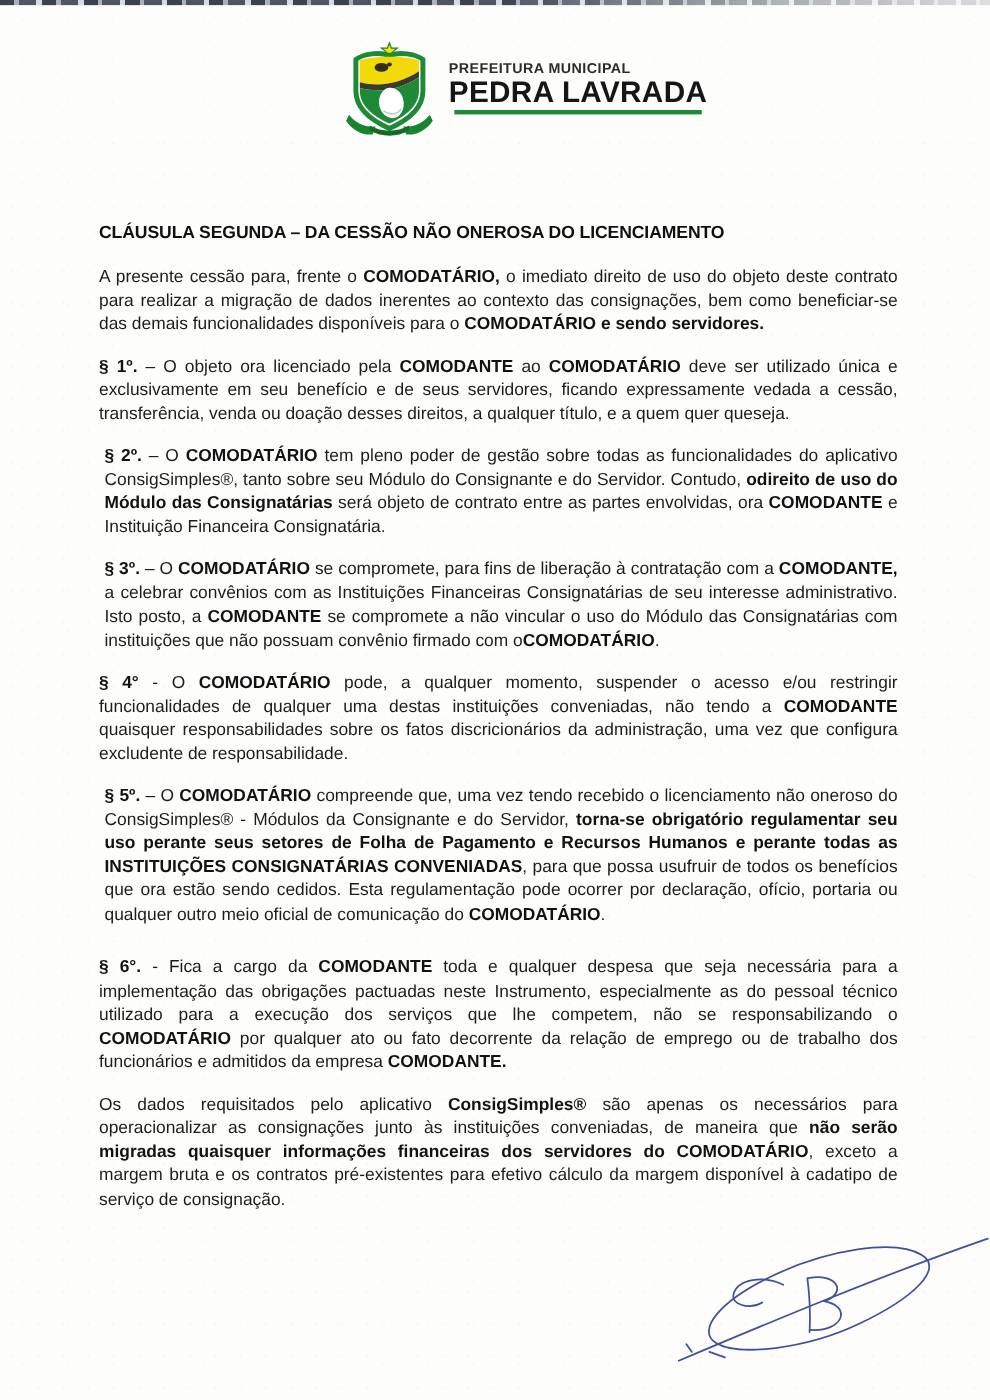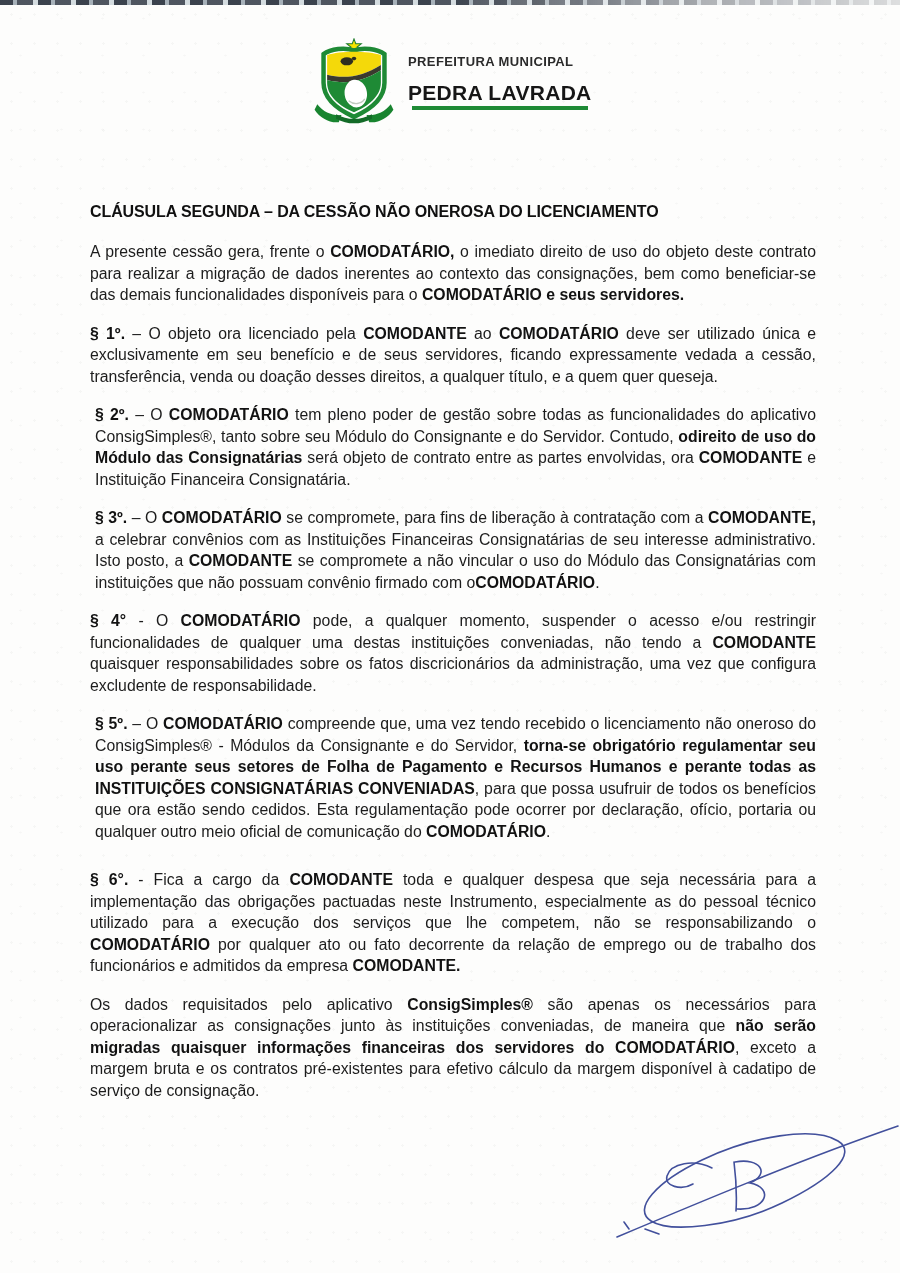--- a/index.html
+++ b/index.html
@@ -26,21 +26,21 @@
       rgba(150,170,182,0.40) 33px 38px);
     -webkit-mask-image:linear-gradient(to right, #000 0%, #000 50%, rgba(0,0,0,.45) 78%, rgba(0,0,0,.18) 100%);
             mask-image:linear-gradient(to right, #000 0%, #000 50%, rgba(0,0,0,.45) 78%, rgba(0,0,0,.18) 100%);
   }
 
   
   .logo{position:absolute;top:38px;left:306px;display:flex;align-items:flex-start;}
   .crest{width:96px;height:86px;flex:0 0 auto;}
   .logo-text{margin-left:6px;padding-top:16px;}
   .org-small{font-size:13px;font-weight:bold;color:#2b2b2b;letter-spacing:.4px;}
-  .org-big{font-size:21px;font-weight:bold;color:#161616;letter-spacing:.3px;line-height:1.05;margin-top:13px;}
+  .org-big{font-size:27px;font-weight:bold;color:#161616;letter-spacing:.3px;line-height:1.05;margin-top:1px;}
   .org-underline{height:3.5px;background:#1e8a35;margin-top:2px;width:96%;margin-left:2%;}
 
   
   .doc{position:absolute;left:90px;top:203px;width:726px;}
   .doc h2{
     font-size:16px;font-weight:bold;color:#101010;
     margin:0 0 20px 0;letter-spacing:-.1px;
   }
   .doc h2.second{margin-top:44px;}
   .para{
@@ -83,21 +83,21 @@
     <div class="logo-text">
       <div class="org-small">PREFEITURA MUNICIPAL</div>
       <div class="org-big">PEDRA LAVRADA</div>
       <div class="org-underline"></div>
     </div>
   </header>
 
   <main class="doc">
     <h2>CLÁUSULA SEGUNDA – DA CESSÃO NÃO ONEROSA DO LICENCIAMENTO</h2>
 
-    <p class="para"><span>A presente cessão gera, frente o </span><b>COMODATÁRIO,</b><span> o imediato direito de uso do objeto deste contrato para realizar a migração de dados inerentes ao contexto das consignações, bem como beneficiar-se das demais funcionalidades disponíveis para o </span><b>COMODATÁRIO e seus servidores.</b></p>
+    <p class="para"><span>A presente cessão para, frente o </span><b>COMODATÁRIO,</b><span> o imediato direito de uso do objeto deste contrato para realizar a migração de dados inerentes ao contexto das consignações, bem como beneficiar-se das demais funcionalidades disponíveis para o </span><b>COMODATÁRIO e sendo servidores.</b></p>
 
     <p class="para"><b>§ 1º.</b><span> – O objeto ora licenciado pela </span><b>COMODANTE</b><span> ao </span><b>COMODATÁRIO</b><span> deve ser utilizado única e exclusivamente em seu benefício e de seus servidores, ficando expressamente vedada a cessão, transferência, venda ou doação desses direitos, a qualquer título, e a quem quer queseja.</span></p>
 
     <p class="para indent"><b>§ 2º.</b><span> – O </span><b>COMODATÁRIO</b><span> tem pleno poder de gestão sobre todas as funcionalidades do aplicativo ConsigSimples®, tanto sobre seu Módulo do Consignante e do Servidor. Contudo, </span><b>odireito de uso do Módulo das Consignatárias</b><span> será objeto de contrato entre as partes envolvidas, ora </span><b>COMODANTE</b><span> e Instituição Financeira Consignatária.</span></p>
 
     <p class="para indent"><b>§ 3º.</b><span> – O </span><b>COMODATÁRIO</b><span> se compromete, para fins de liberação à contratação com a </span><b>COMODANTE,</b><span> a celebrar convênios com as Instituições Financeiras Consignatárias de seu interesse administrativo. Isto posto, a </span><b>COMODANTE</b><span> se compromete a não vincular o uso do Módulo das Consignatárias com instituições que não possuam convênio firmado com o</span><b>COMODATÁRIO</b><span>.</span></p>
 
     <p class="para"><b>§ 4°</b><span> - O </span><b>COMODATÁRIO</b><span> pode, a qualquer momento, suspender o acesso e/ou restringir funcionalidades de qualquer uma destas instituições conveniadas, não tendo a </span><b>COMODANTE</b><span> quaisquer responsabilidades sobre os fatos discricionários da administração, uma vez que configura excludente de responsabilidade.</span></p>
 
     <p class="para indent"><b>§ 5º.</b><span> – O </span><b>COMODATÁRIO</b><span> compreende que, uma vez tendo recebido o licenciamento não oneroso do ConsigSimples® - Módulos da Consignante e do Servidor, </span><b>torna-se obrigatório regulamentar seu uso perante seus setores de Folha de Pagamento e Recursos Humanos e perante todas as INSTITUIÇÕES CONSIGNATÁRIAS CONVENIADAS</b><span>, para que possa usufruir de todos os benefícios que ora estão sendo cedidos. Esta regulamentação pode ocorrer por declaração, ofício, portaria ou qualquer outro meio oficial de comunicação do </span><b>COMODATÁRIO</b><span>.</span></p>

